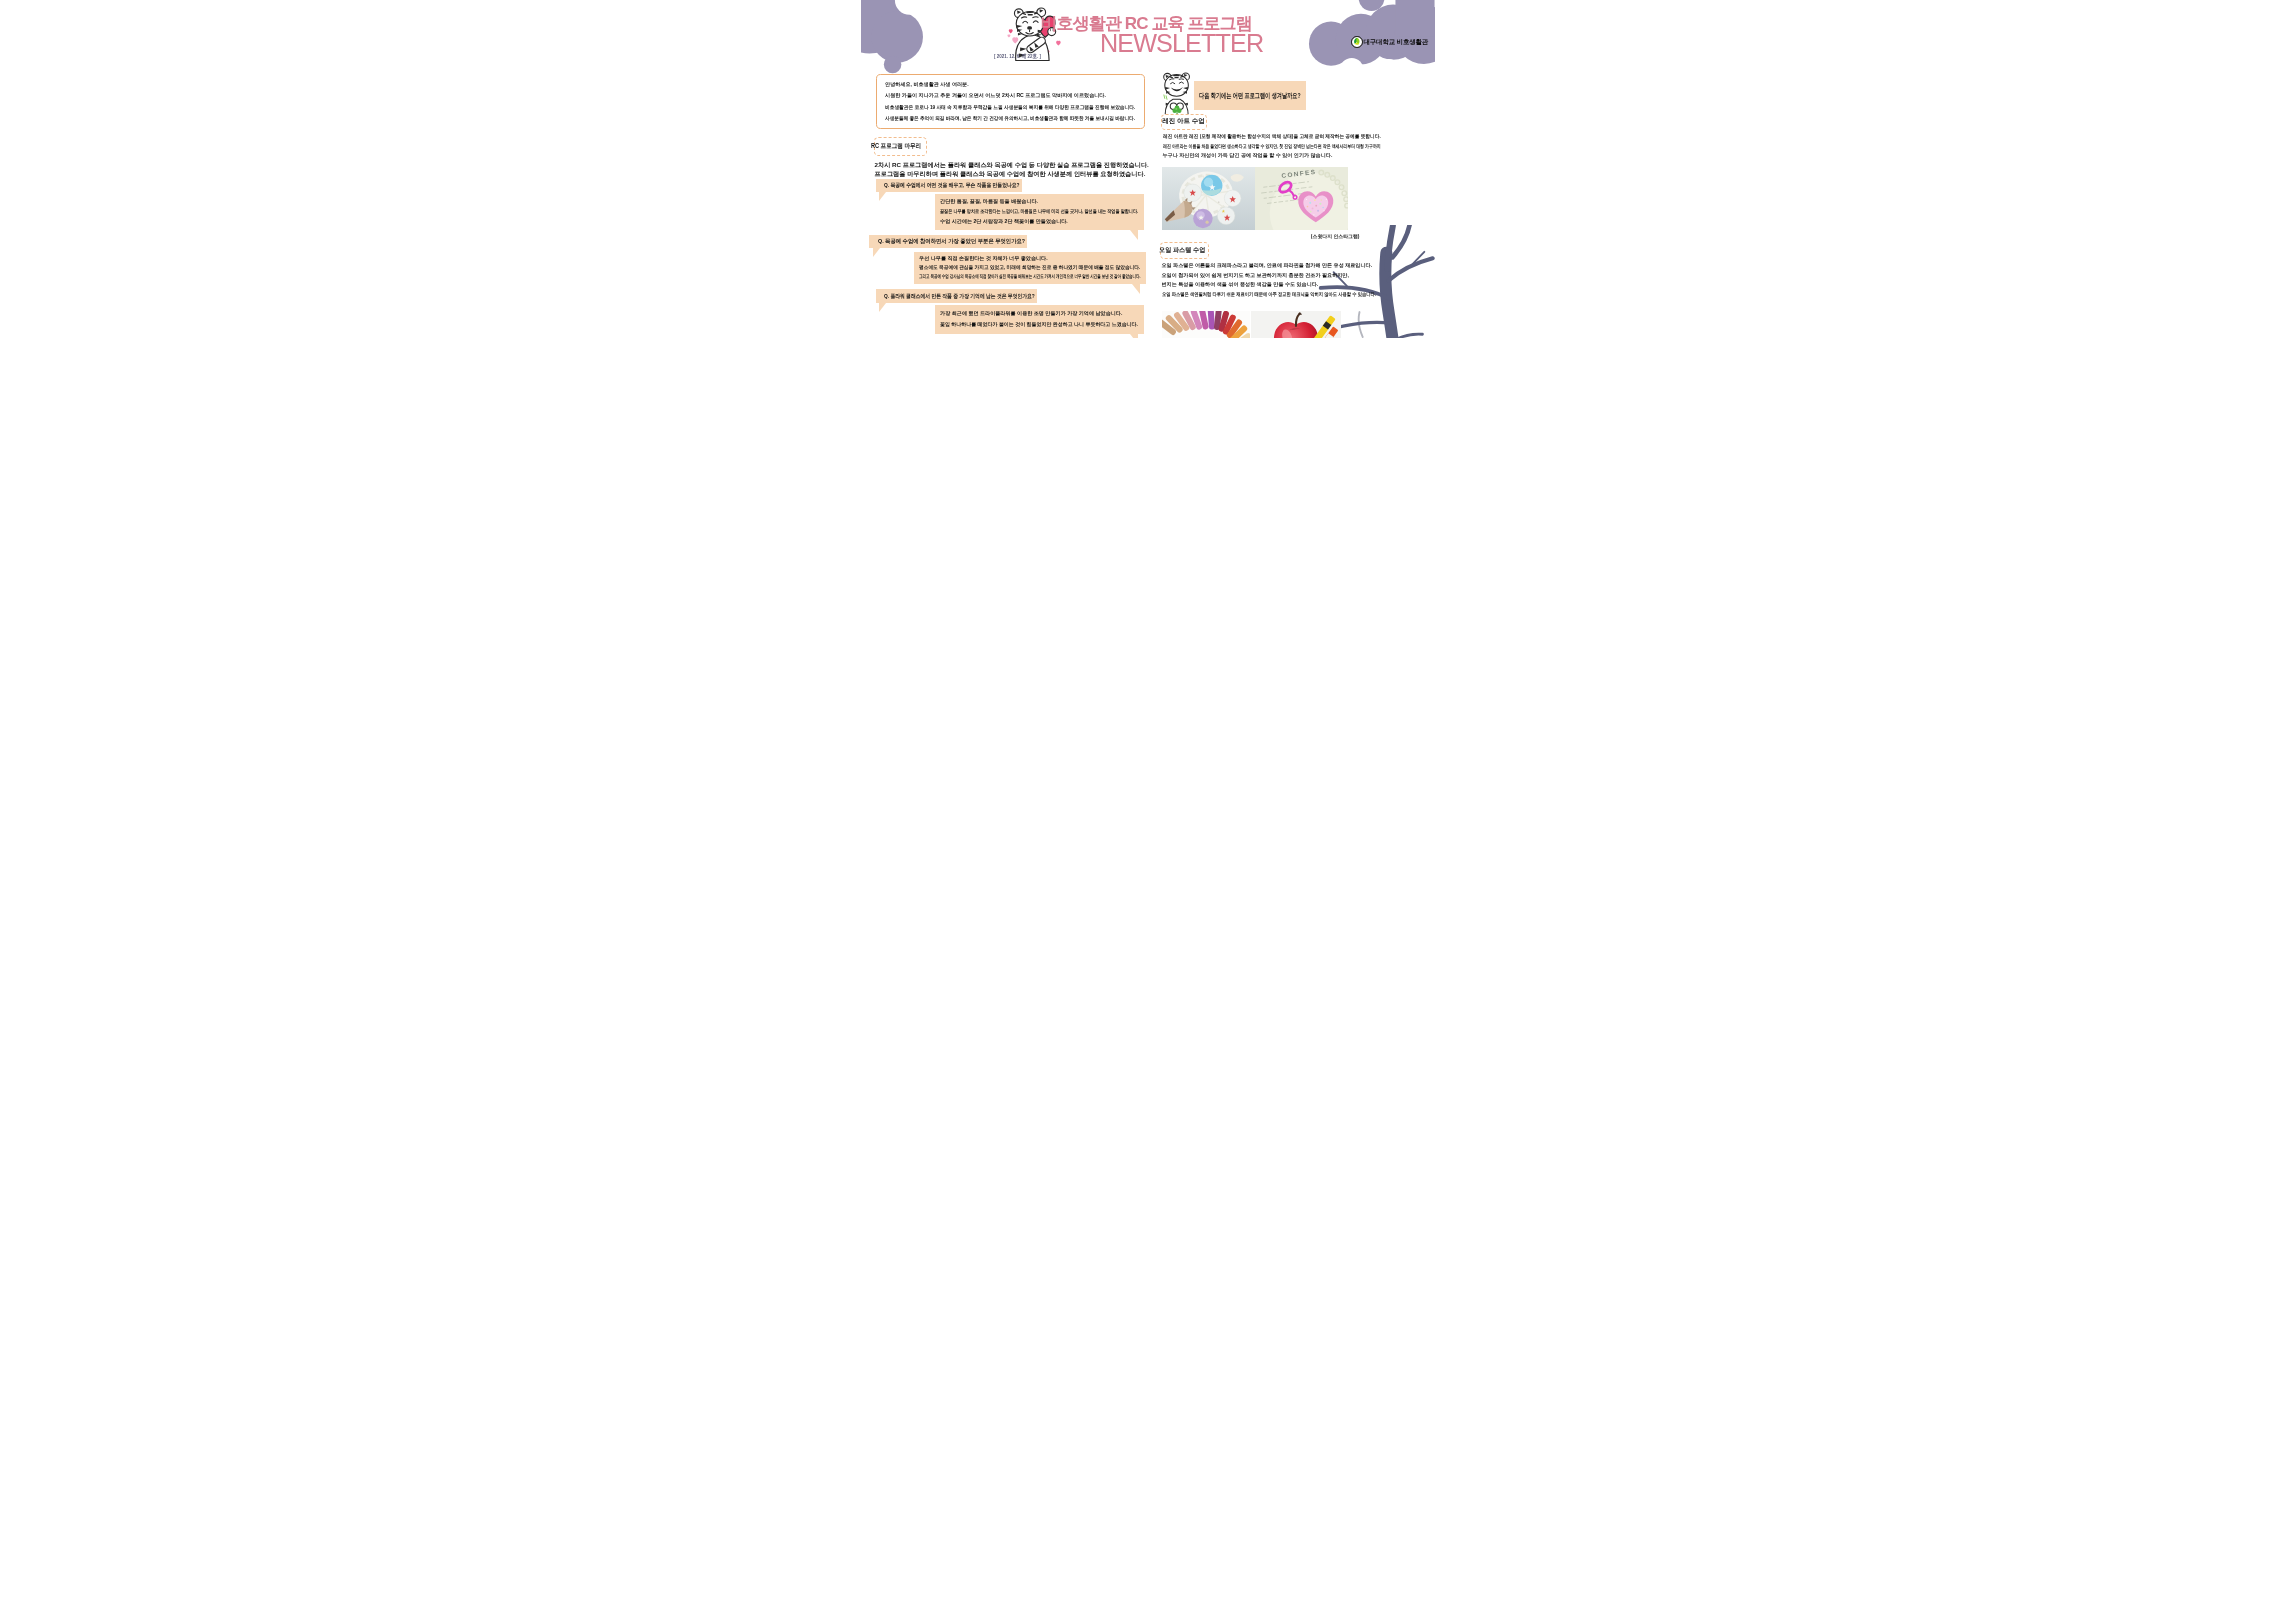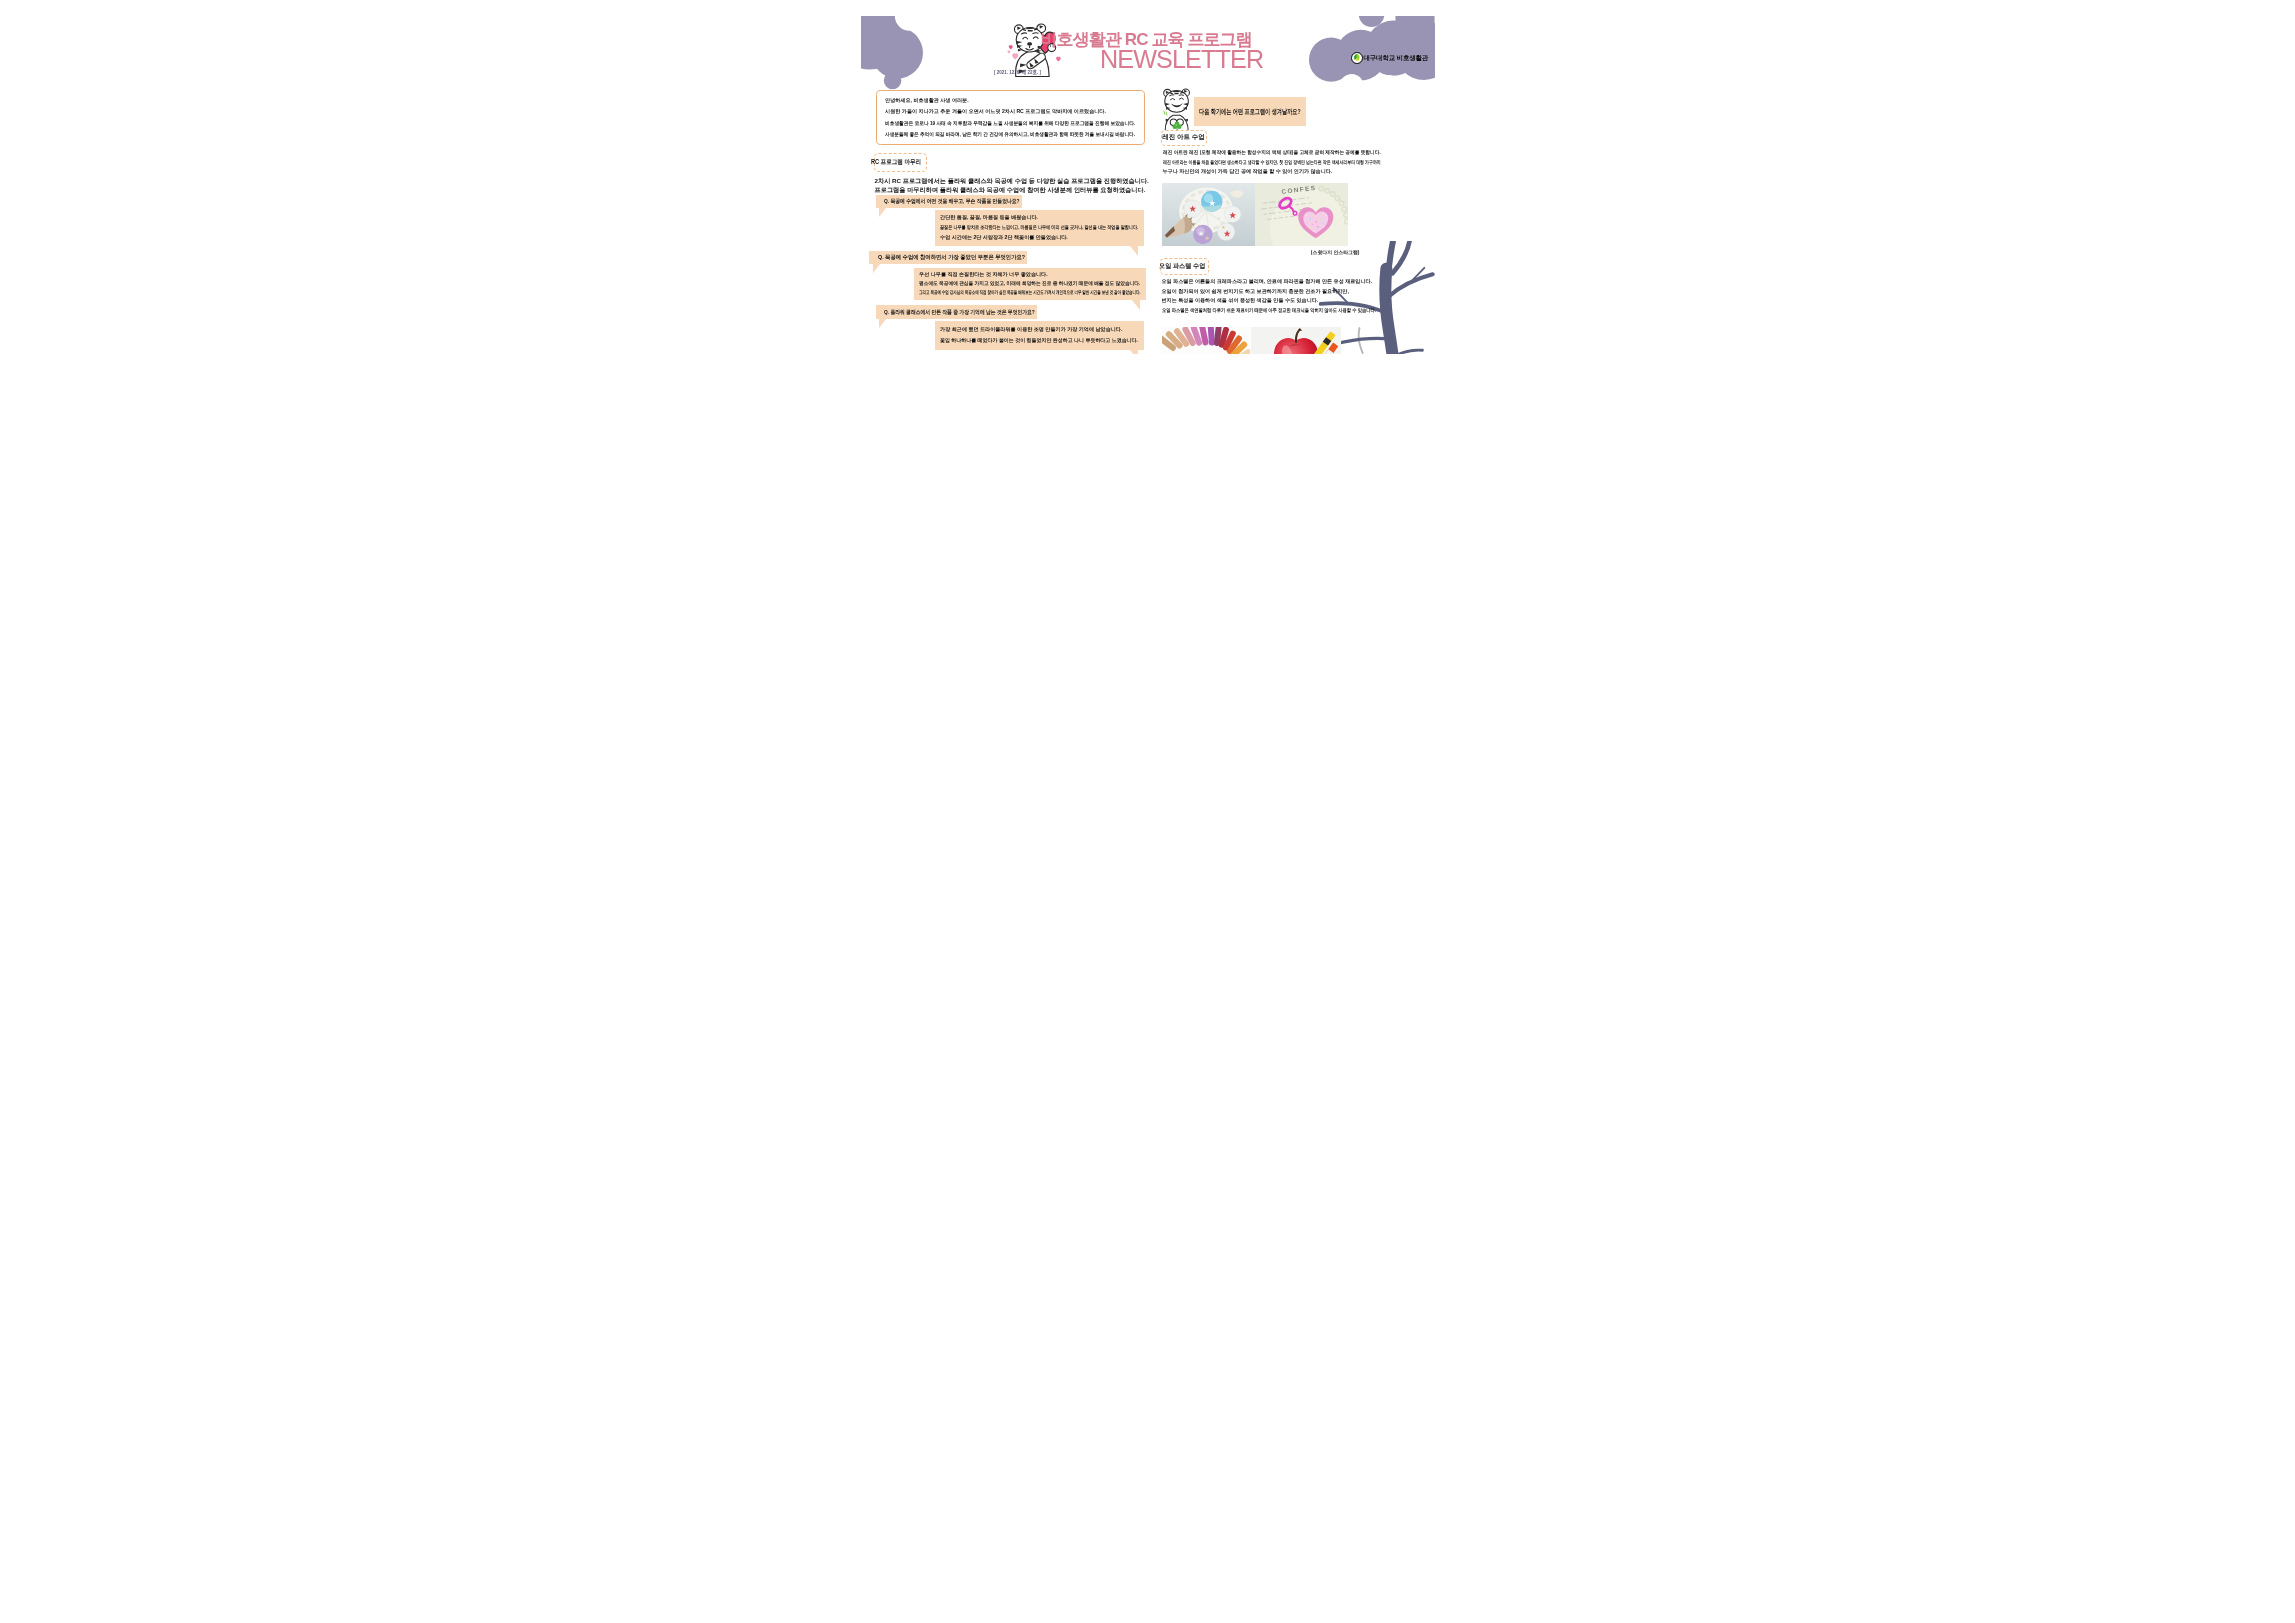--- a/index.html
+++ b/index.html
@@ -1,18 +1,18 @@
 <!DOCTYPE html>
 <html style="font-size:7.4px"><head>
 <meta charset="utf-8">
 <style>
   * { margin:0; padding:0; box-sizing:border-box; }
   html,body { background:#ffffff; }
   body { font-family:"Liberation Sans","DejaVu Sans",sans-serif; color:#141414; }
-  .page { position:relative; width:574px; height:338px; margin:16px auto; background:#fff; overflow:hidden; }
+  .page { position:relative; width:574px; height:338px; margin:0 auto; background:#fff; overflow:hidden; }
   .abs { position:absolute; }
   .z0{z-index:0}.z1{z-index:1}.z2{z-index:2}
   svg{display:block}
   [data-fit]{display:inline-block; white-space:nowrap; transform-origin:0 50%;}
 
   .title-kr { left:180px; top:12px; width:225px; font-size:17px; font-weight:900; color:#d97b90; letter-spacing:-0.9px; }
   .title-en { left:239px; top:30.5px; width:165px; font-size:25.4px; font-weight:400; color:#d97b90; letter-spacing:-0.9px; line-height:1; }
   .issue-date { left:133px; top:52px; width:47px; font-size:6px; font-weight:700; color:#5c5d7a; }
   .logo-text { left:503px; top:38px; width:66px; font-size:6.5px; font-weight:900; color:#0d0d0d; letter-spacing:-0.2px; }
 

